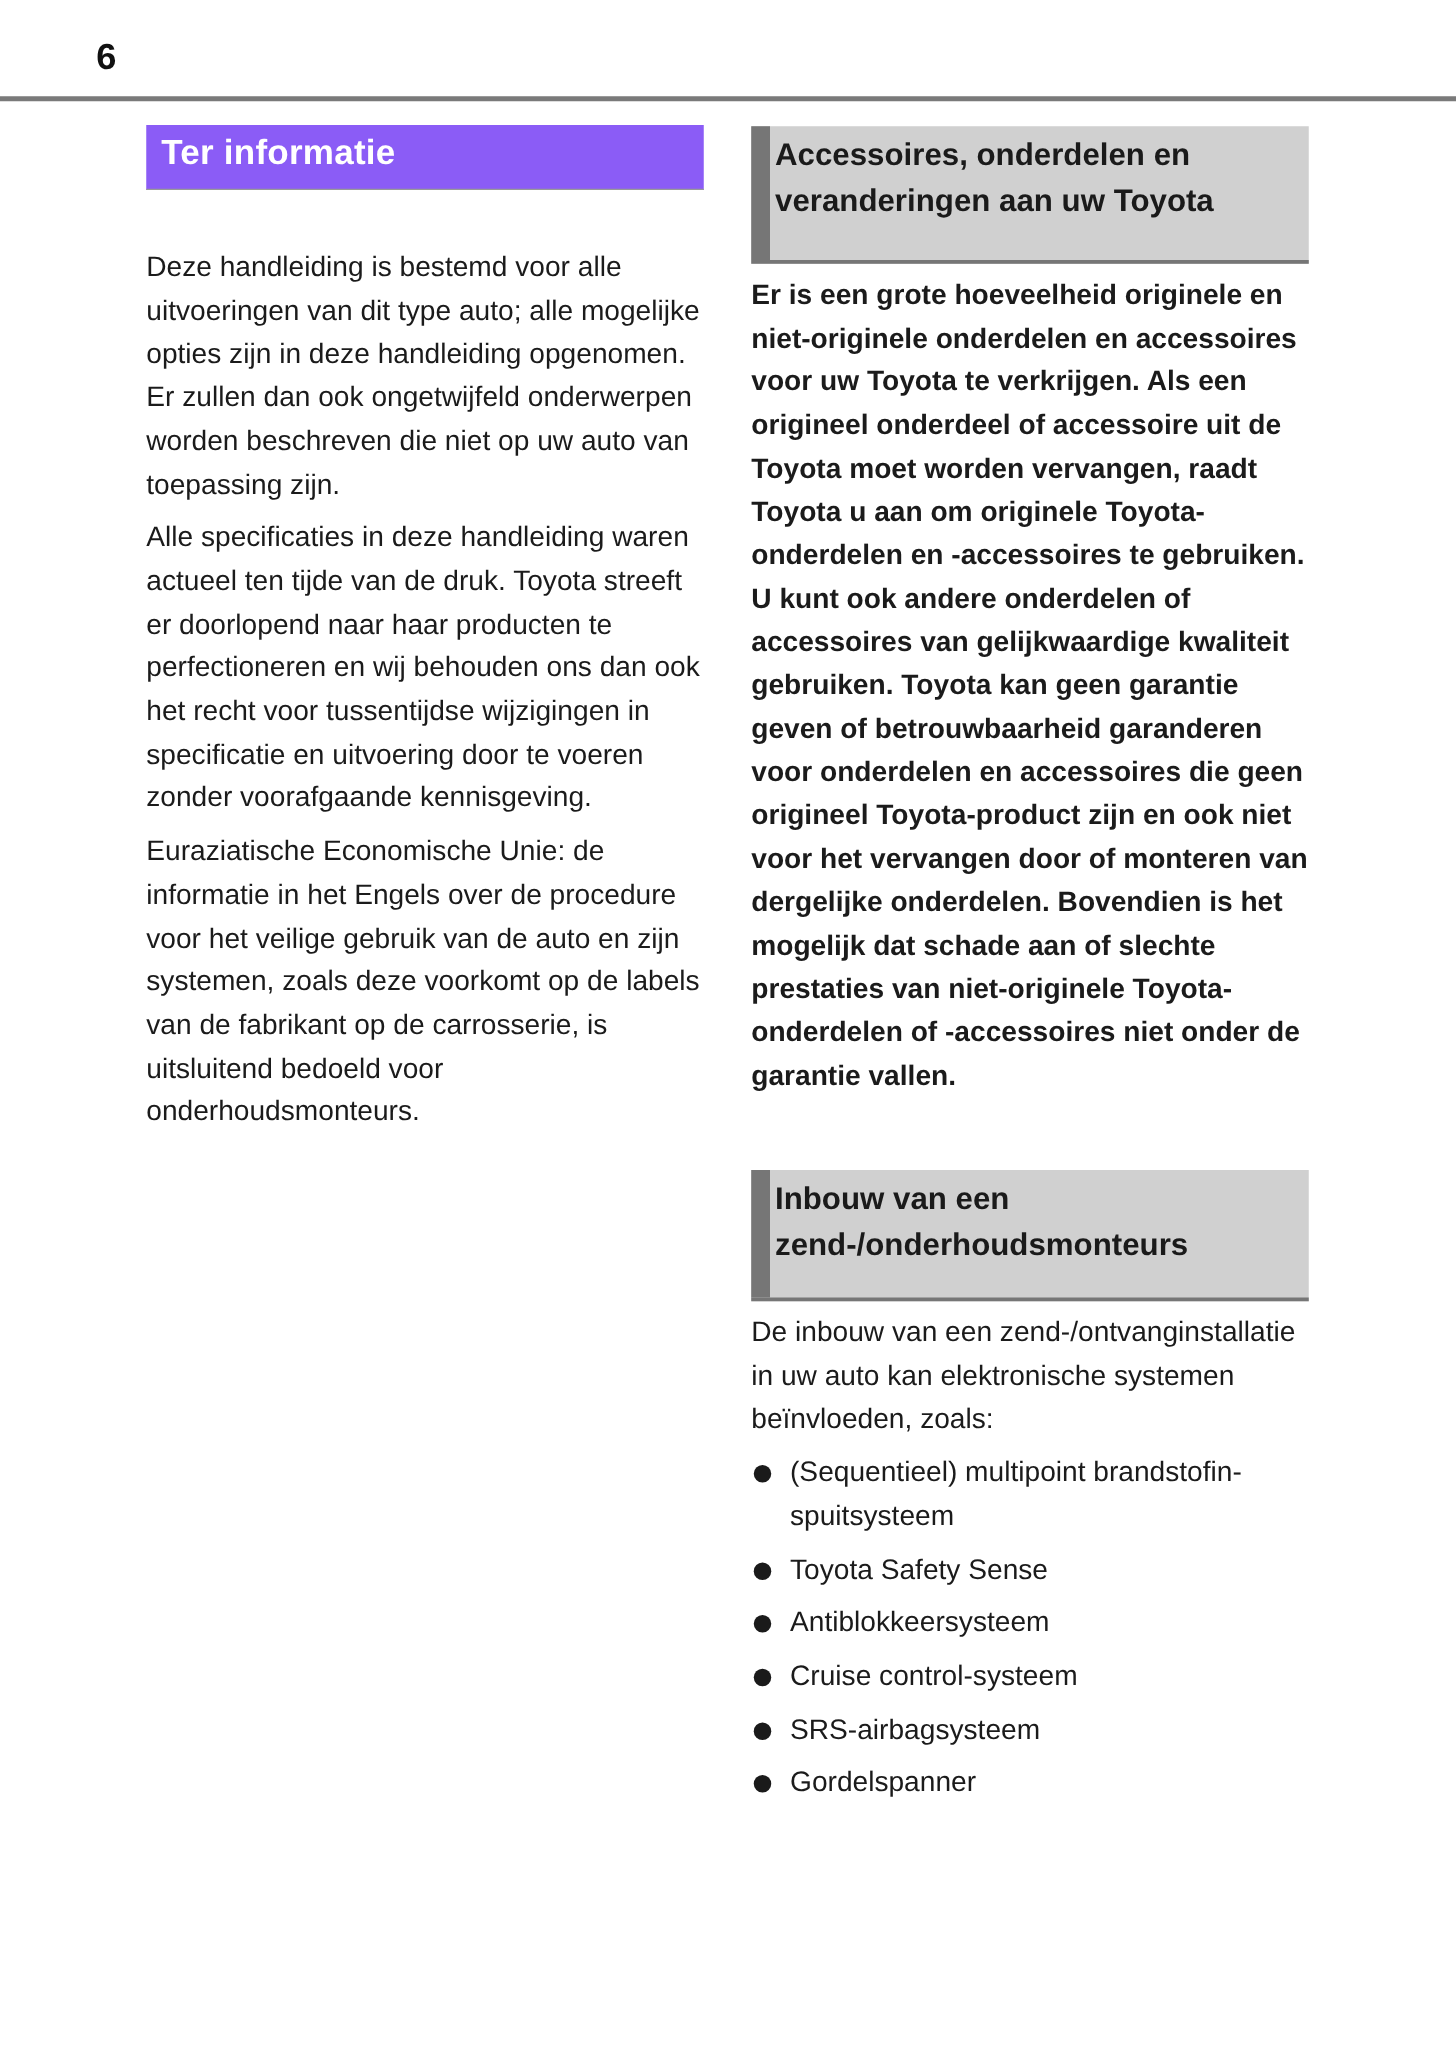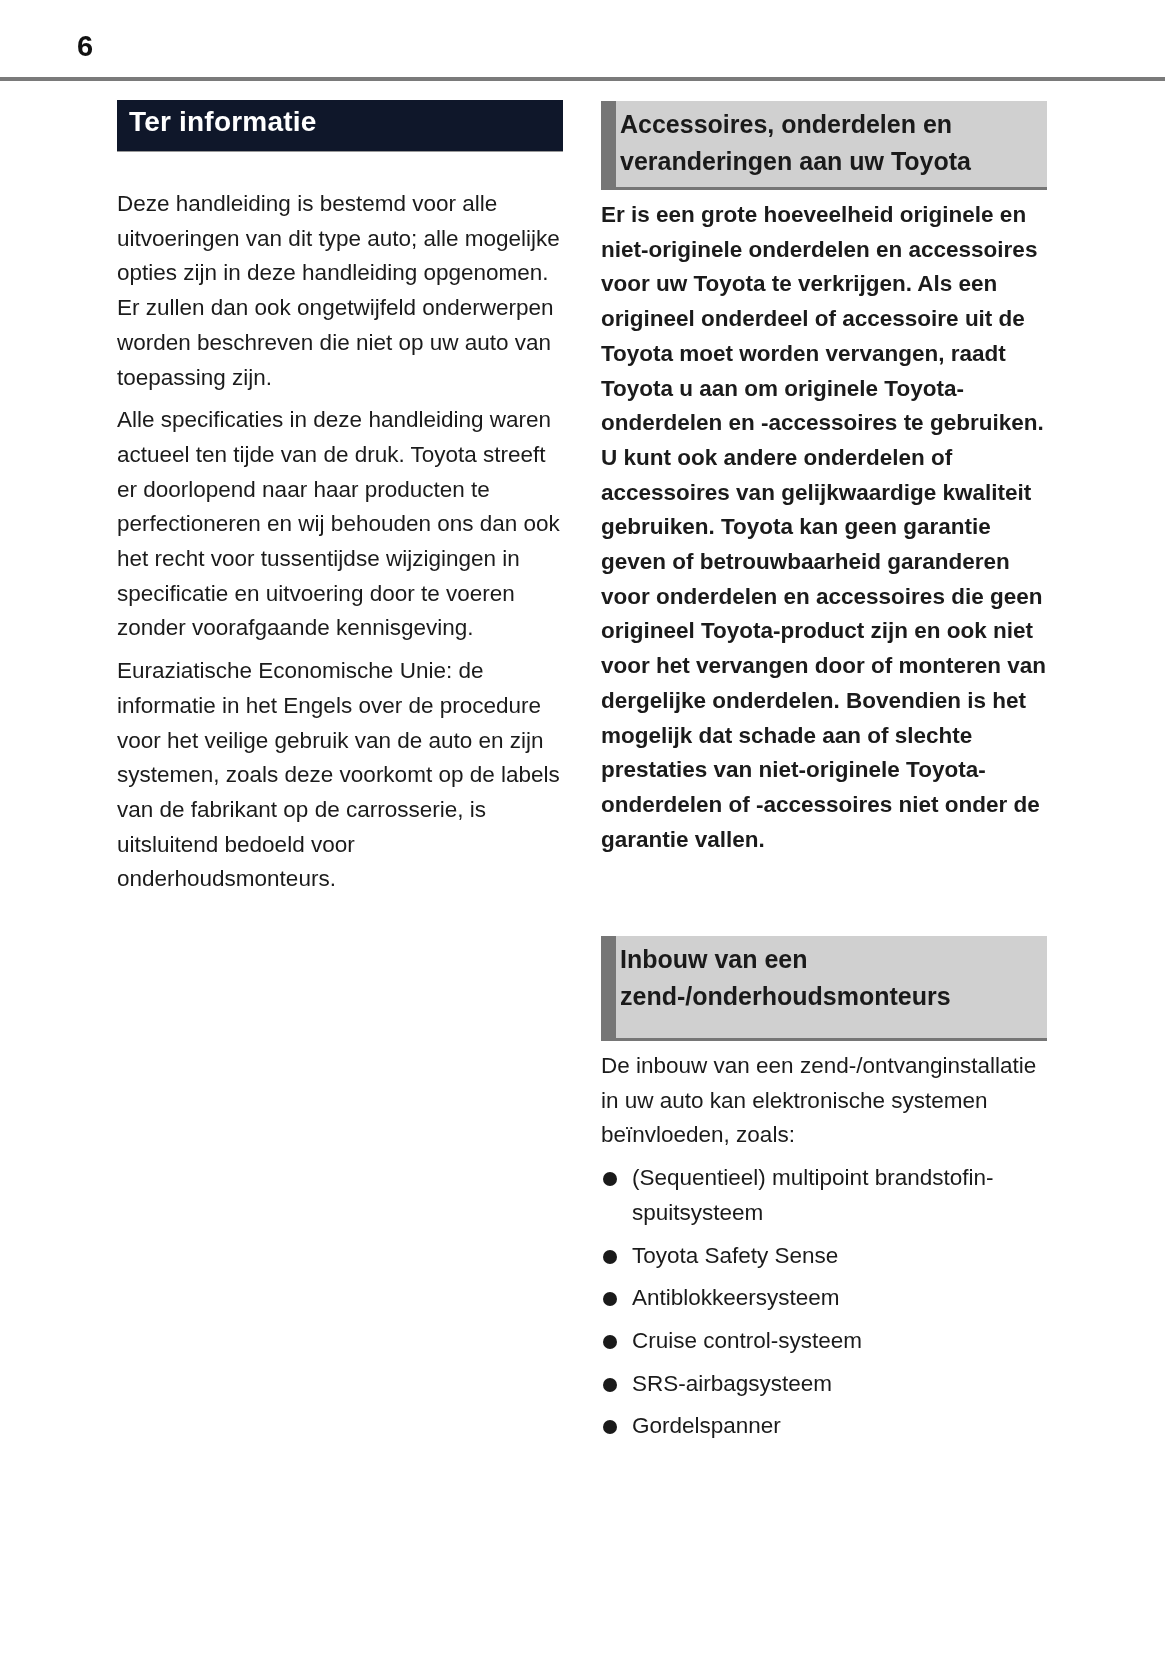--- a/index.html
+++ b/index.html
@@ -12,21 +12,21 @@
     }
     .top-rule {
       position: absolute; left: 0; top: 77px; width: 1165px; height: 4px; background: #7a7a7a;
     }
     .col { position: absolute; top: 0; }
     .col-left { left: 117px; width: 446px; }
     .col-right { left: 601px; width: 446px; }
 
     .chapter-bar {
       position: absolute; left: 0; top: 100px; width: 446px; height: 52px;
-      background: #0f172a; border-bottom: 1px solid #999;
+      background: #8b5cf6; border-bottom: 1px solid #999;
       color: #fff; font-weight: bold; font-size: 28px; box-sizing: border-box;
       padding: 6px 0 0 12px; letter-spacing: 0.2px;
     }
     .section-head {
       position: relative; background: #d0d0d0; border-bottom: 3px solid #767676;
       box-sizing: border-box; padding-left: 19px; font-weight: bold; font-size: 25px;
       color: #1a1a1a; line-height: 37px;
     }
     .section-head::before {
       content: ""; position: absolute; left: 0; top: 0; bottom: 0; width: 15px; background: #767676;
@@ -46,31 +46,31 @@
 </head>
 <body>
 
 <div class="page-number">6</div>
 <div class="top-rule"></div>
 
 <div class="col col-left">
   <div class="chapter-bar">Ter informatie</div>
 
   <div style="position:absolute; left:0; top:179px; width:446px;">
-    <div class="body-text" style="margin-top:8px;">
+    <div class="body-text" style="margin-top:18px;">
       <p class="para">Deze handleiding is bestemd voor alle uitvoeringen van dit type auto; alle mogelijke opties zijn in deze handlei­ding opgenomen. Er zullen dan ook ongetwijfeld onderwerpen worden beschreven die niet op uw auto van toepassing zijn.</p>
       <p class="para">Alle specificaties in deze handleiding waren actueel ten tijde van de druk. Toyota streeft er doorlopend naar haar producten te perfectioneren en wij behouden ons dan ook het recht voor tussentijdse wijzigingen in specificatie en uitvoering door te voeren zonder voorafgaande kennisgeving.</p>
       <p class="para">Euraziatische Economische Unie: de informatie in het Engels over de proce­dure voor het veilige gebruik van de auto en zijn systemen, zoals deze voor­komt op de labels van de fabrikant op de carrosserie, is uitsluitend bedoeld voor onderhoudsmonteurs.</p>
     </div>
   </div>
 </div>
 
 <div class="col col-right">
   <div style="position:absolute; left:0; top:101px; width:446px;">
-    <div class="section-head" style="height:89px; padding-top:5px;">
+    <div class="section-head" style="height:110px; padding-top:5px;">
       <div>Accessoires, onderdelen en</div>
       <div>veranderingen aan uw Toyota</div>
     </div>
     <div class="body-text" style="margin-top:8px;font-weight:bold;">
       <p class="para">Er is een grote hoeveelheid originele en niet-originele onderdelen en accessoi­res voor uw Toyota te verkrijgen. Als een origineel onderdeel of accessoire uit de Toyota moet worden vervangen, raadt Toyota u aan om originele Toyota-onderdelen en -accessoires te gebruiken. U kunt ook andere onderde­len of accessoires van gelijkwaardige kwaliteit gebruiken. Toyota kan geen garantie geven of betrouwbaarheid garanderen voor onderdelen en acces­soires die geen origineel Toyota-pro­duct zijn en ook niet voor het vervangen door of monteren van dergelijke onder­delen. Bovendien is het mogelijk dat schade aan of slechte prestaties van niet-originele Toyota-onderdelen of -accessoires niet onder de garantie val­len.</p>
     </div>
   </div>
 
   <div style="position:absolute; left:0; top:936px; width:446px;">
     <div class="section-head" style="height:105px; padding-top:5px;">

